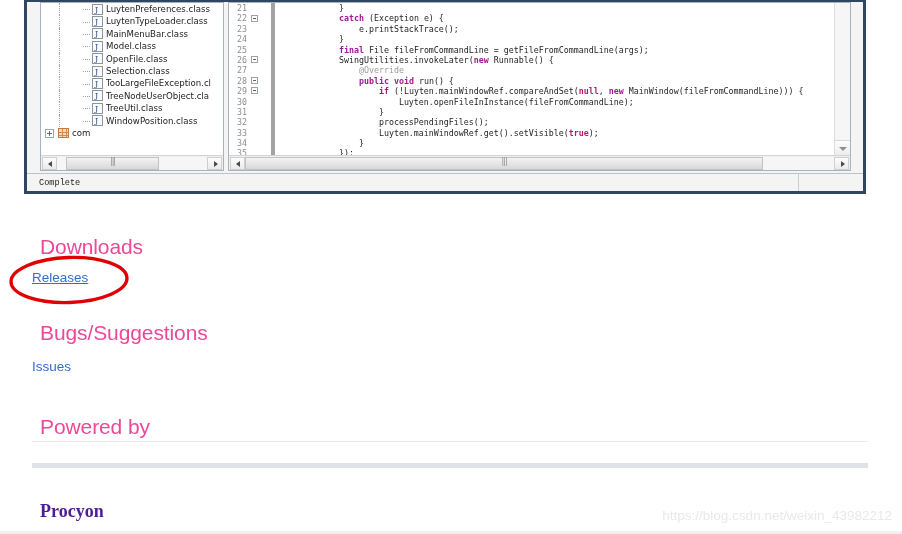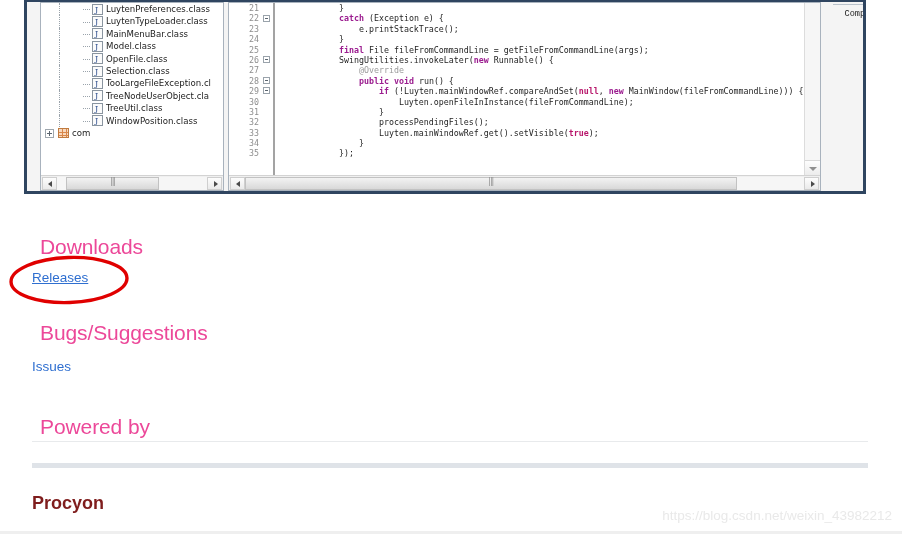--- a/index.html
+++ b/index.html
@@ -26,21 +26,21 @@
     border: 3px solid #2f4560;
     background: #f0f0f0;
     box-sizing: border-box;
     overflow: hidden;
   }
   .shot-inner {
     position: absolute;
     left: 0; top: 0; right: 0; bottom: 0;
     background: #f4f4f4;
     display: flex;
-    flex-direction: row;
+    flex-direction: column;
   }
   .panes {
     flex: 1 1 auto;
     display: flex;
     min-height: 0;
     padding: 0 2px 0 2px;
     box-sizing: border-box;
   }
 
   
@@ -195,23 +195,23 @@
     display: flex;
     min-height: 0;
     overflow: hidden;
     position: relative;
   }
   .code-scrollwrap { flex:1 1 auto; display:flex; min-width:0; overflow:hidden;}
   .gutter {
     width: 46px;
     flex: 0 0 46px;
     background: #ffffff;
-    border-right: 2px solid #a3a3a3;
+    border-right: 4px solid #a3a3a3;
     text-align: right;
-    padding-right: 2px;
+    padding-right: 12px;
     box-sizing: border-box;
     font-family: "DejaVu Sans Mono", monospace;
     font-size: 8.3px;
     color: #8e8e8e;
     position: relative;
   }
   .gutter .ln { height: 10.4px; line-height: 10.4px; position:relative; padding-right:12px;}
   .gutter .ln .fold {
     position:absolute; right:1px; top:1.2px;
     width:7px; height:7px;
@@ -311,25 +311,25 @@
     height: 1px;
     background: #e8eaec;
     width: 836px;
   }
   .rule-thick {
     height: 5px;
     background: #dfe3e8;
     width: 836px;
   }
   .proj-title {
-    font-family: Liberation Sans, sans-serif;
+    font-family: Liberation Serif, serif;
     font-size: 18px;
     font-weight: bold;
-    color: #7f1d1d;
-    margin: 0;
+    color: #4c1d95;
+    margin: 8px;
   }
 
   
   .abs { position: absolute; }
 
   
   .annot-ellipse {
     position: absolute;
     left: 8px;
     top: 255px;

